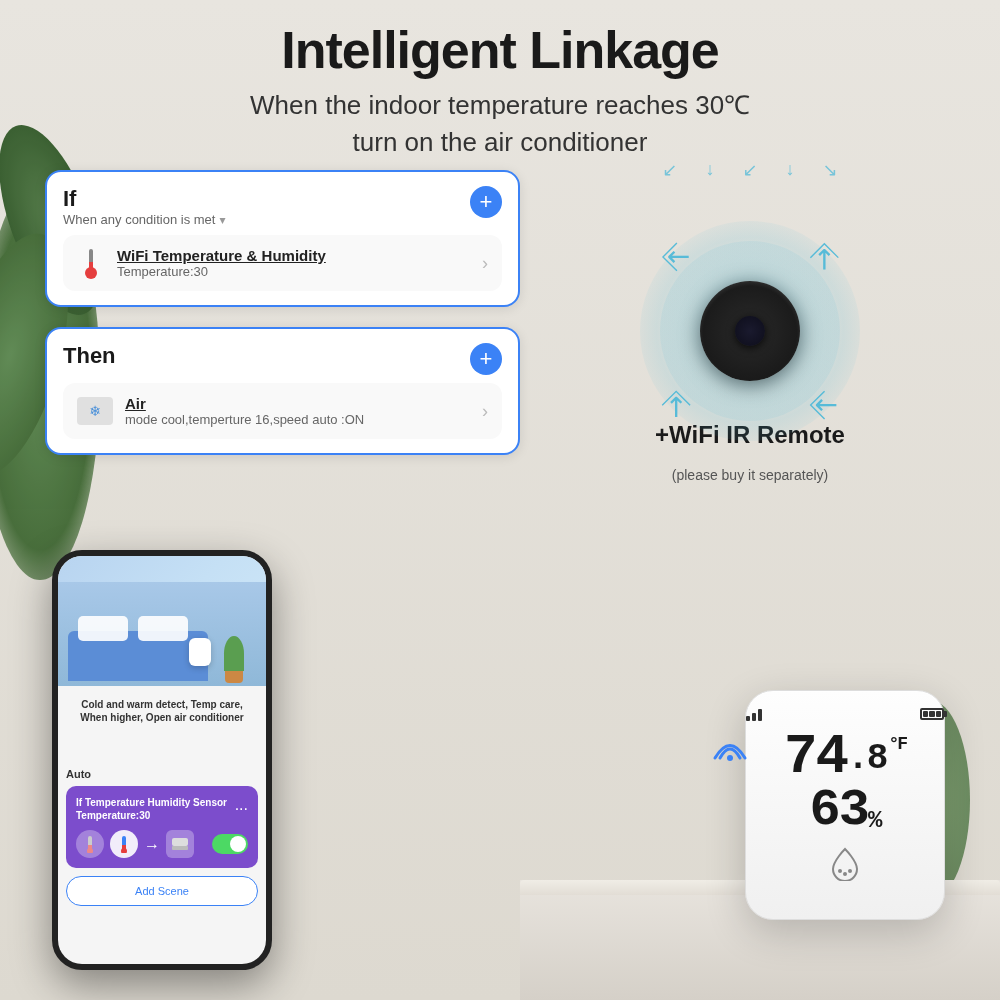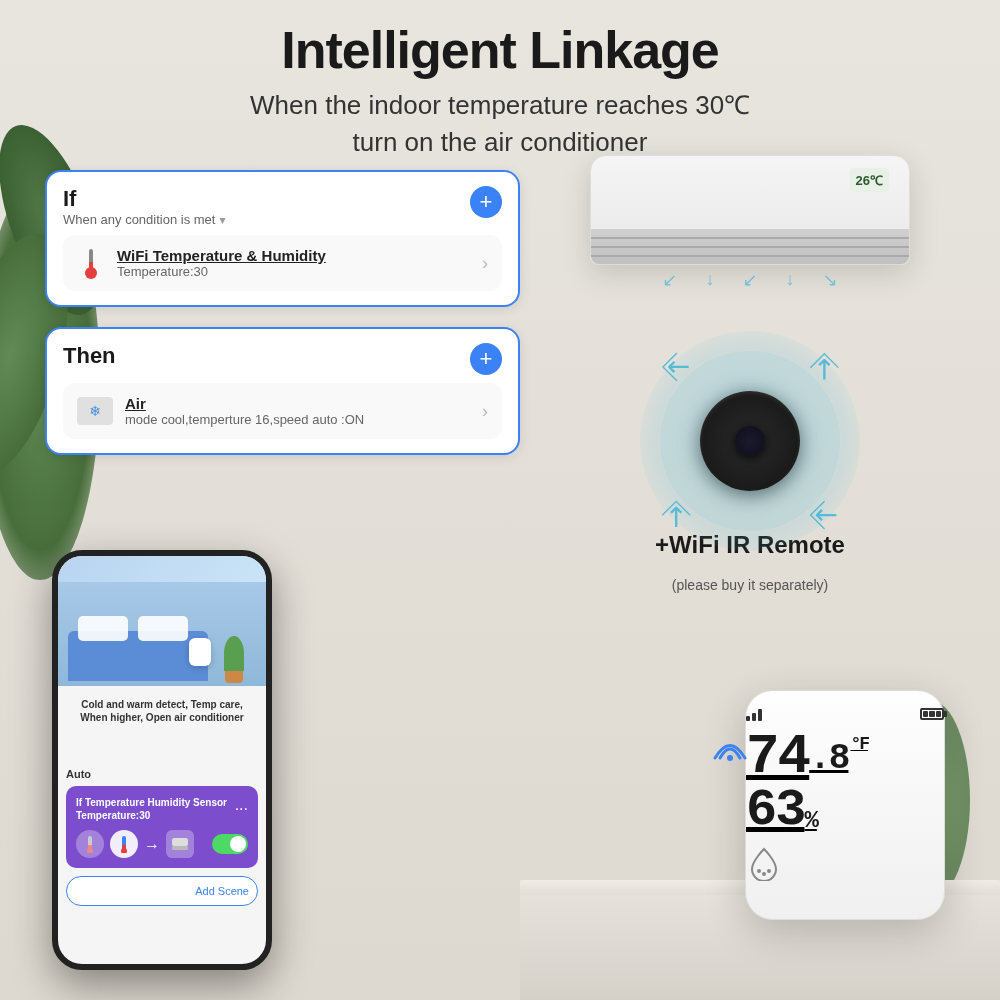--- a/index.html
+++ b/index.html
@@ -409,21 +409,21 @@
       background: white;
       border-radius: 50%;
     }
 
     .phone-add-btn {
       width: 100%;
       padding: 8px;
       background: white;
       border: 1.5px solid #3b82f6;
       border-radius: 20px;
-      text-align: right;
+      text-align: center;
       font-size: 11px;
       color: #3b82f6;
       font-weight: 500;
       margin-top: 8px;
     }
 
     
     .right-panel {
       position: absolute;
       right: 30px;
@@ -596,23 +596,23 @@
 
     .sensor-body {
       width: 100%;
       height: 100%;
       background: linear-gradient(180deg, #fefefe 0%, #f0f0f0 100%);
       border-radius: 28px;
       box-shadow: 0 12px 40px rgba(0,0,0,0.2), inset 0 1px 0 rgba(255,255,255,0.8);
       border: 1px solid #ddd;
       display: flex;
       flex-direction: column;
+      align-items: center;
       padding: 16px 0 12px;
       position: relative;
-      text-decoration: underline;
     }
 
     .sensor-status-bar {
       width: 100%;
       display: flex;
       justify-content: space-between;
       align-items: center;
       margin-bottom: 8px;
     }
 
@@ -860,28 +860,20 @@
           </div>
         </div>
 
         <div class="phone-add-btn">Add Scene</div>
       </div>
     </div>
   </div>
 
   <div class="right-panel">
 
-    <div class="ac-unit">
-      <div class="ac-display">26℃</div>
-      <div class="ac-grille">
-        <div class="ac-grille-line"></div>
-        <div class="ac-grille-line"></div>
-        <div class="ac-grille-line"></div>
-      </div>
-    </div>
 
     <div style="display:flex;justify-content:center;gap:28px;margin-top:4px;">
       <span style="color:#4ab8d8;font-size:18px;opacity:0.7;">↙</span>
       <span style="color:#4ab8d8;font-size:18px;opacity:0.7;">↓</span>
       <span style="color:#4ab8d8;font-size:18px;opacity:0.7;">↙</span>
       <span style="color:#4ab8d8;font-size:18px;opacity:0.7;">↓</span>
       <span style="color:#4ab8d8;font-size:18px;opacity:0.7;">↘</span>
     </div>
 
     <div class="ir-remote-section">

